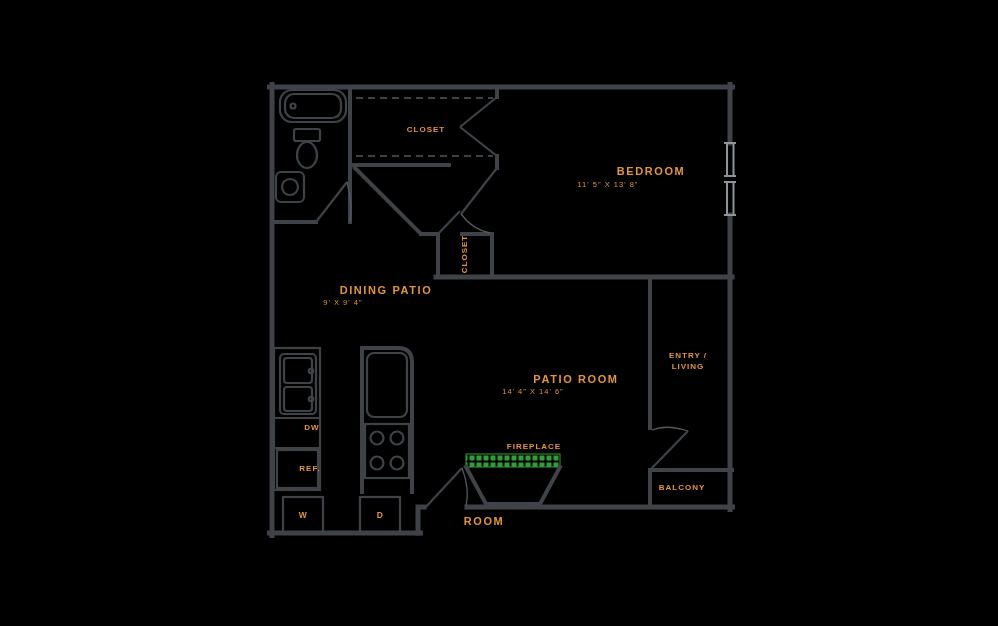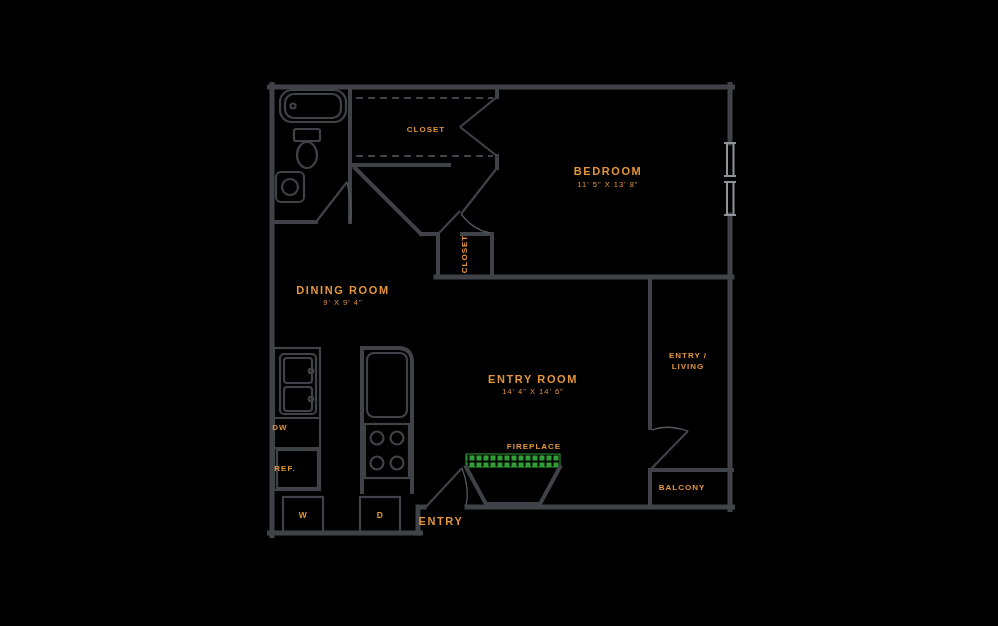--- a/index.html
+++ b/index.html
@@ -19,21 +19,21 @@
   .w-dash{stroke:var(--dash,#55595d);stroke-width:1.5;fill:none;stroke-dasharray:7 5}
   .window{stroke:var(--window,#8e9499);stroke-width:2;fill:none}
   .ghatch{fill:url(#gpat);stroke:var(--green,#2f9e35);stroke-width:1}
   .gcell{fill:var(--green,#2f9e35)}
 
   
   .lbl{
     position:absolute;transform:translate(-50%,-50%);
     color:var(--label,#e3953b);white-space:nowrap;line-height:1;
   }
-  .room{font-size:11px;font-weight:700;letter-spacing:1.6px;}
+  .room{font-size:11px;font-weight:700;letter-spacing:1.6px;margin-left:43px;}
   .sub{font-size:7.5px;font-weight:400;letter-spacing:1px;}
   .tiny{font-size:8px;font-weight:700;letter-spacing:1px;}
   .appl{font-size:8.5px;font-weight:700;letter-spacing:0.6px;}
   .vertical{transform:translate(-50%,-50%) rotate(-90deg);}
 </style>
 </head>
 <body>
 
 <div class="stage">
 
@@ -150,33 +150,33 @@
     </g>
   </svg>
 
   <div class="lbl tiny" style="left:426px;top:130px">CLOSET</div>
 
   <div class="lbl room" style="left:608px;top:171px">BEDROOM</div>
   <div class="lbl sub" style="left:608px;top:185px">11' 5" X 13' 8"</div>
 
   <div class="lbl tiny vertical" style="left:465px;top:254px">CLOSET</div>
 
-  <div class="lbl room" style="left:343px;top:290px">DINING ROOM</div>
+  <div class="lbl room" style="left:343px;top:290px">DINING PATIO</div>
   <div class="lbl sub" style="left:343px;top:303px">9' X 9' 4"</div>
 
-  <div class="lbl room" style="left:533px;top:379px">ENTRY ROOM</div>
+  <div class="lbl room" style="left:533px;top:379px">PATIO ROOM</div>
   <div class="lbl sub" style="left:533px;top:392px">14' 4" X 14' 6"</div>
 
   <div class="lbl tiny" style="left:688px;top:356px">ENTRY /</div>
   <div class="lbl tiny" style="left:688px;top:367px">LIVING</div>
 
   <div class="lbl tiny" style="left:682px;top:488px">BALCONY</div>
 
   <div class="lbl tiny" style="left:534px;top:447px">FIREPLACE</div>
 
-  <div class="lbl room" style="left:441px;top:521px">ENTRY</div>
+  <div class="lbl room" style="left:441px;top:521px">ROOM</div>
 
-  <div class="lbl tiny" style="left:280px;top:428px">DW</div>
-  <div class="lbl tiny" style="left:285px;top:469px">REF.</div>
+  <div class="lbl tiny" style="left:312px;top:428px">DW</div>
+  <div class="lbl tiny" style="left:310px;top:469px">REF.</div>
   <div class="lbl appl" style="left:303px;top:515px">W</div>
   <div class="lbl appl" style="left:380px;top:515px">D</div>
 
 </div>
 
 </body></html>

